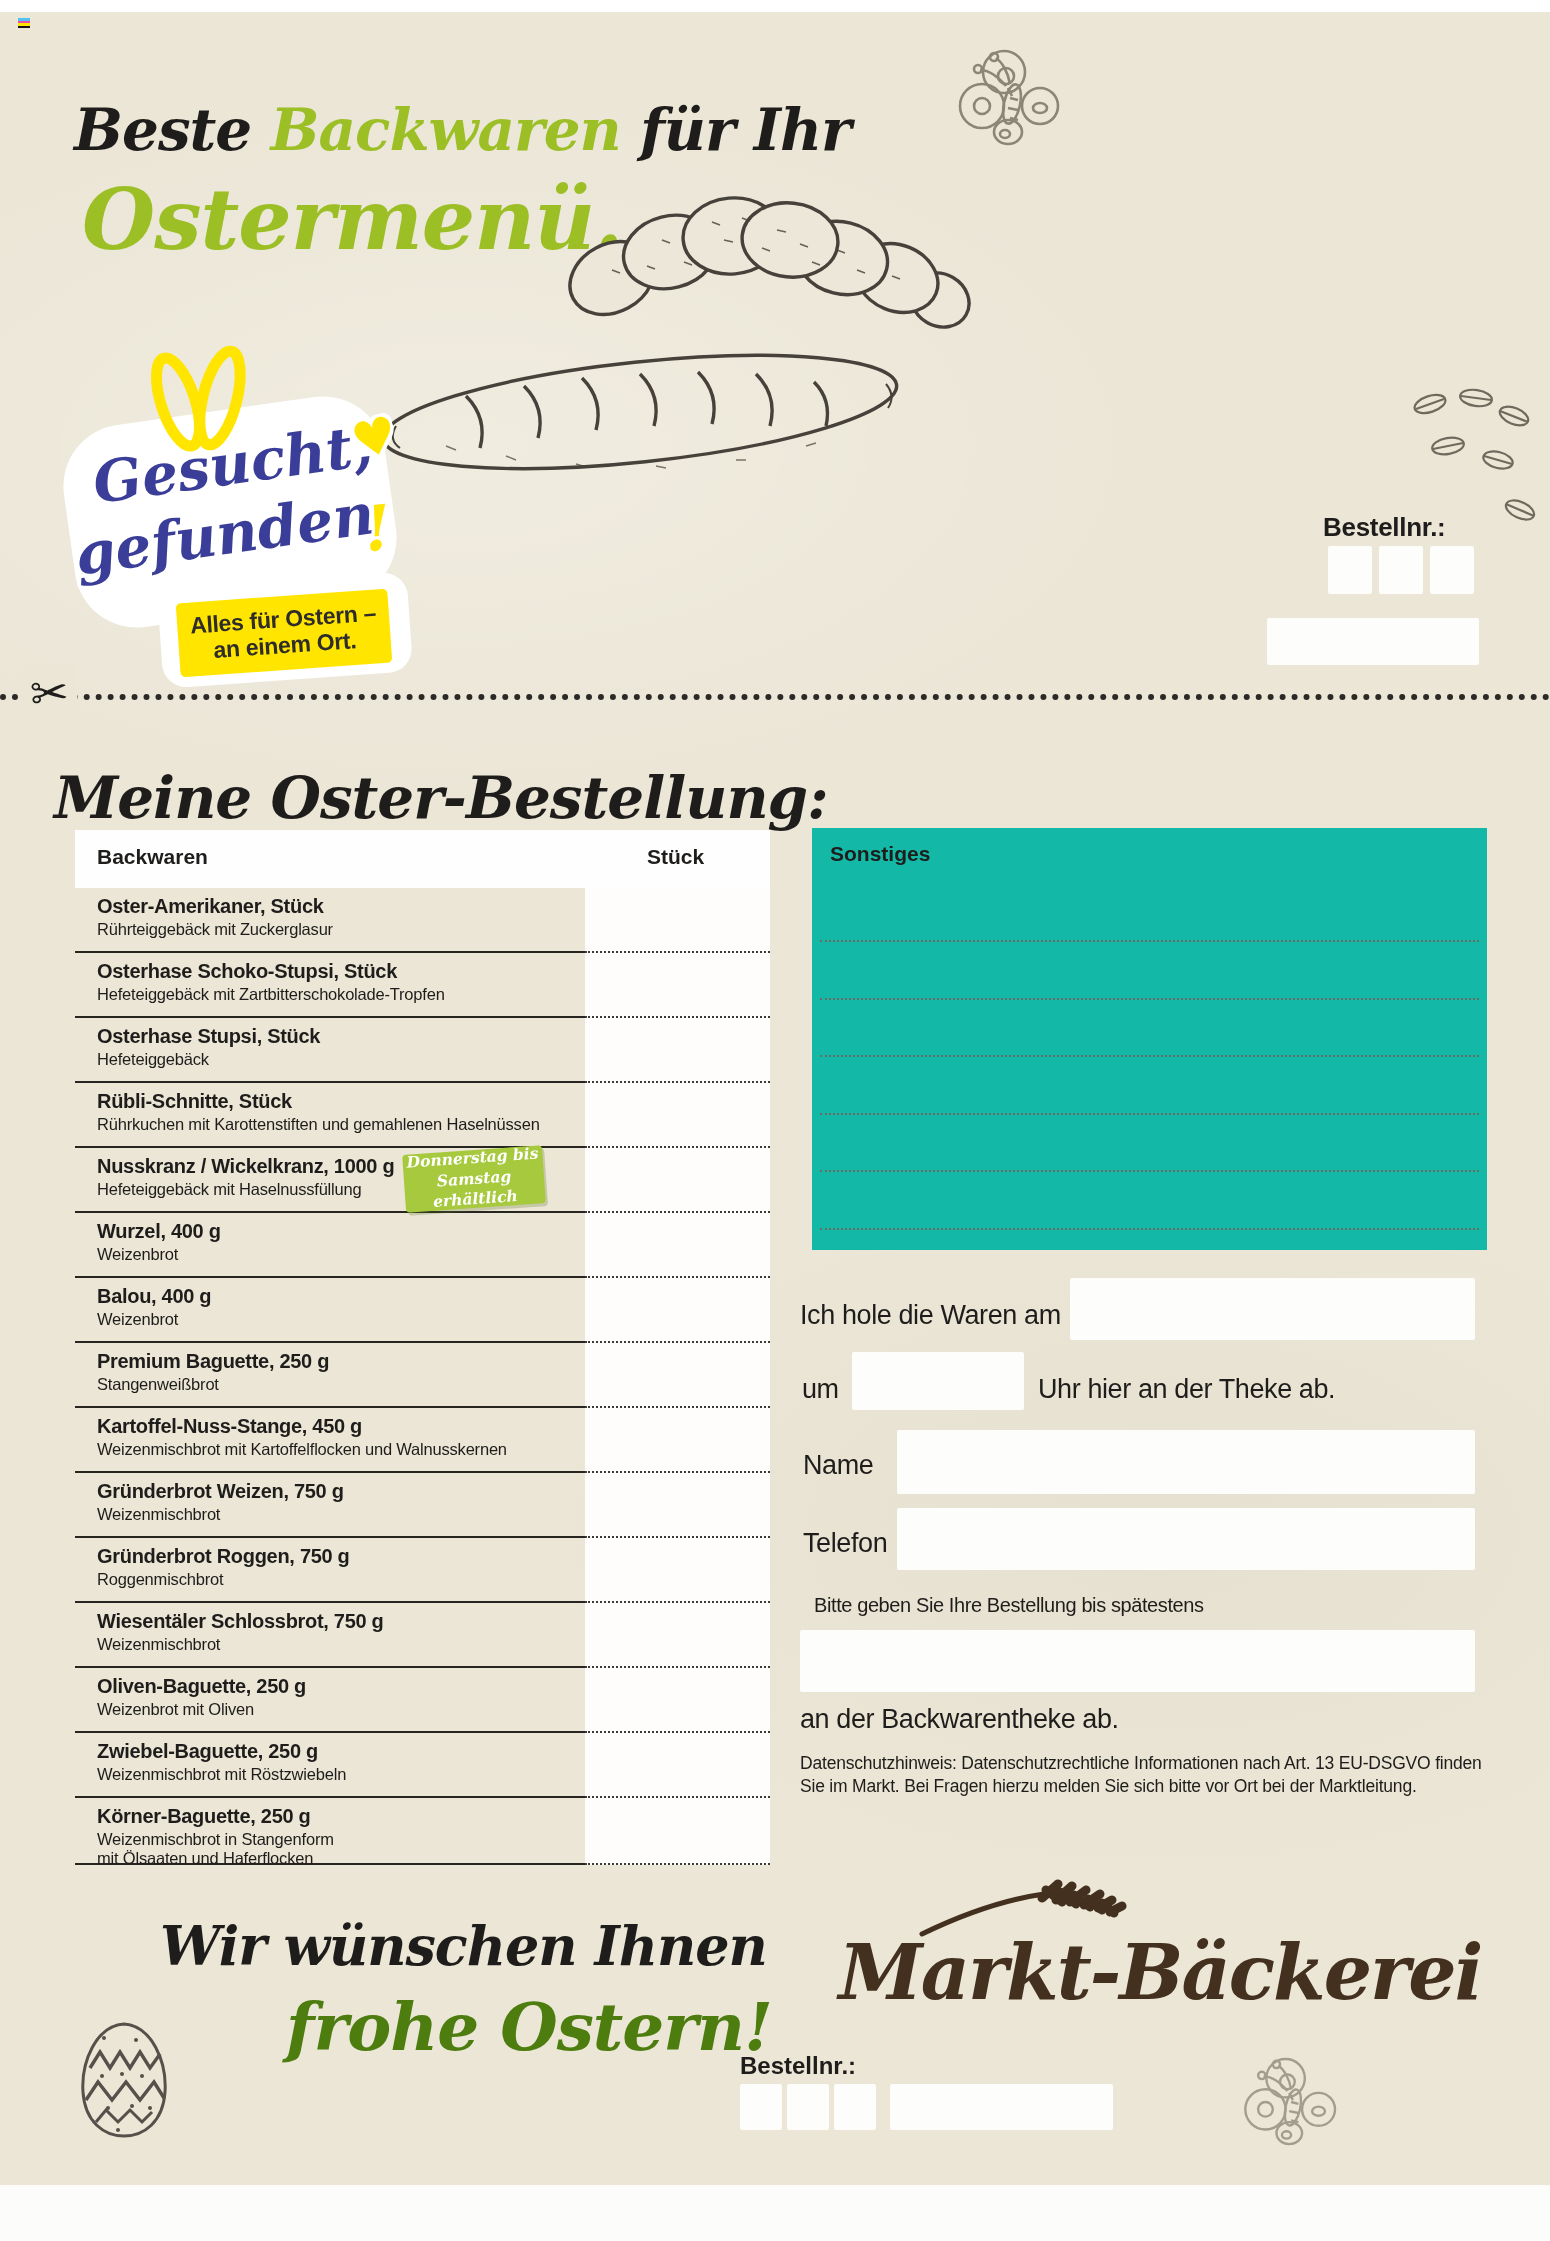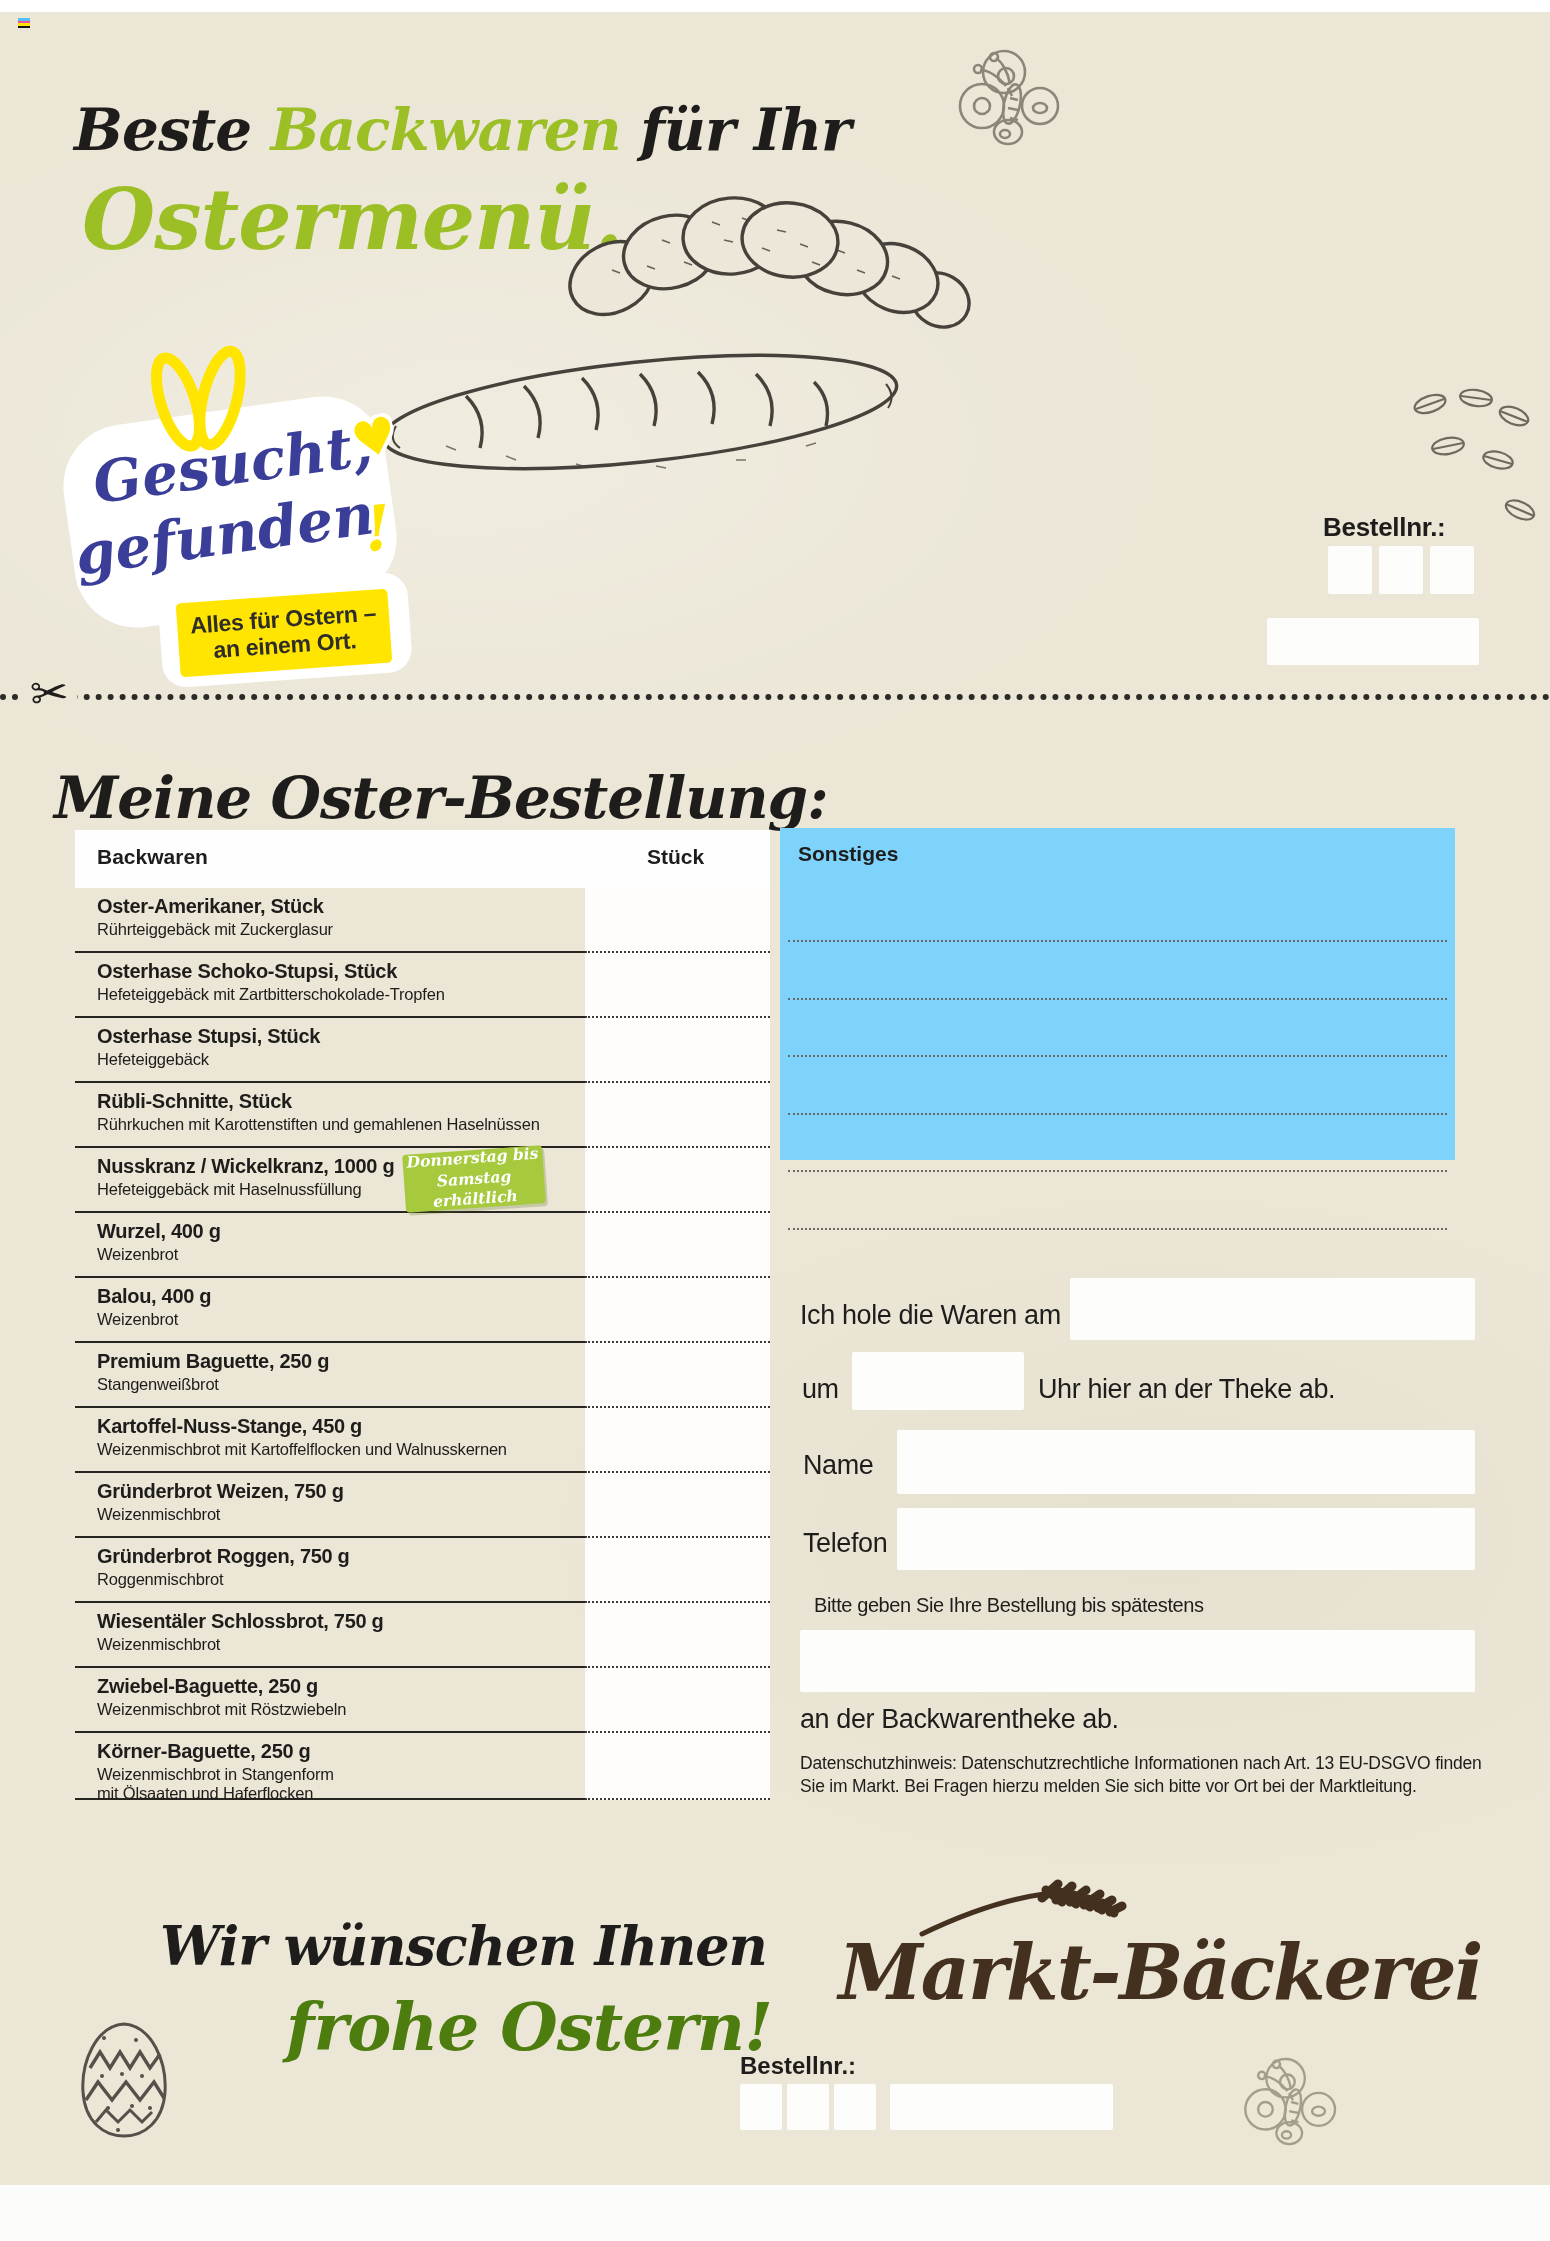--- a/index.html
+++ b/index.html
@@ -53,21 +53,21 @@
   .row{display:flex;width:695px;height:65px;}
   .row.tall{height:67px;}
   .pcell{width:510px;box-sizing:border-box;border-bottom:2px solid #26251f;padding:7px 0 0 22px;}
   .qcell{width:185px;box-sizing:border-box;border-bottom:2px dotted #3c3a34;background:rgba(255,255,255,0.92);}
   .pname{font-size:20px;font-weight:bold;letter-spacing:-0.3px;line-height:1.15;}
   .pdesc{font-size:16.5px;letter-spacing:-0.2px;line-height:1.15;margin-top:2px;white-space:pre-line;}
   .avail-tag{left:404px;top:1150px;width:140px;height:58px;background:#a6c93e;border-radius:4px;transform:rotate(-4deg);
     color:#fff;font-size:15.5px;line-height:1.35;display:flex;align-items:center;justify-content:center;text-align:center;white-space:pre-line;
     box-shadow:2px 3px 0 rgba(90,110,30,.25);}
   
-  .sonst{left:780px;top:828px;width:675px;height:332px;background:#7dd3fc;}
+  .sonst{left:812px;top:828px;width:675px;height:422px;background:#14b8a6;}
   .sonst .slabel{position:absolute;left:18px;top:14px;font-size:21px;font-weight:bold;}
   .sline{position:absolute;left:8px;right:8px;border-top:2px dotted #6b6b66;}
   
   .plabel{font-size:27px;letter-spacing:-0.4px;}
   .intro{font-size:20px;letter-spacing:-0.4px;margin-left:14px;}
   .privacy{left:800px;top:1752px;width:690px;font-size:17.5px;line-height:1.32;letter-spacing:-0.2px;}
   
   .wish1{left:160px;top:1914px;font-size:54px;letter-spacing:-1px;}
   .wish2{left:286px;top:1988px;font-size:66px;color:#4d7c0f;letter-spacing:-1px;}
   .brand{left:810px;top:1928px;width:700px;text-align:center;font-size:76px;color:#44301e;letter-spacing:-2px;}
@@ -256,20 +256,27 @@
       <div class="pcell">
         <div class="pname">Gründerbrot Roggen, 750 g</div>
         <div class="pdesc">Roggenmischbrot</div>
       </div>
       <div class="qcell"></div>
     </div>
     <div class="row">
       <div class="pcell">
         <div class="pname">Wiesentäler Schlossbrot, 750 g</div>
         <div class="pdesc">Weizenmischbrot</div>
+      </div>
+      <div class="qcell"></div>
+    </div>
+    <div class="row">
+      <div class="pcell">
+        <div class="pname">Oliven-Baguette, 250 g</div>
+        <div class="pdesc">Weizenbrot mit Oliven</div>
       </div>
       <div class="qcell"></div>
     </div>
     <div class="row">
       <div class="pcell">
         <div class="pname">Zwiebel-Baguette, 250 g</div>
         <div class="pdesc">Weizenmischbrot mit Röstzwiebeln</div>
       </div>
       <div class="qcell"></div>
     </div>

